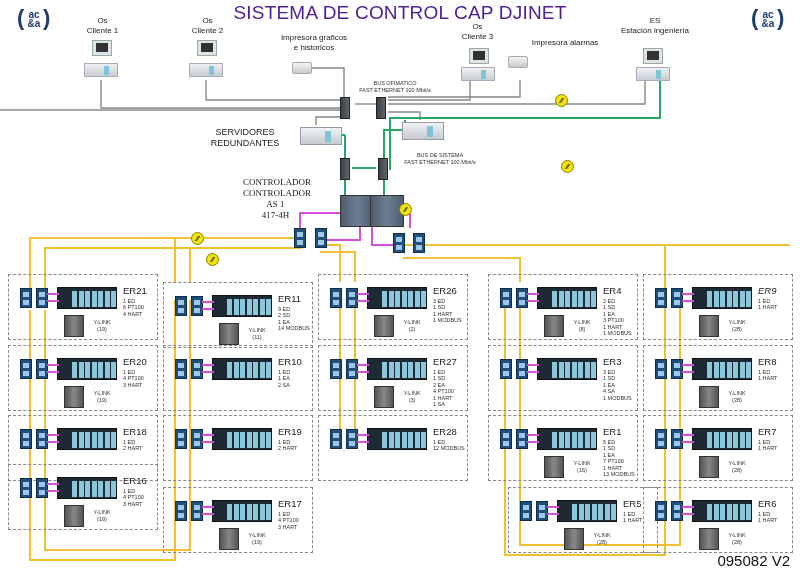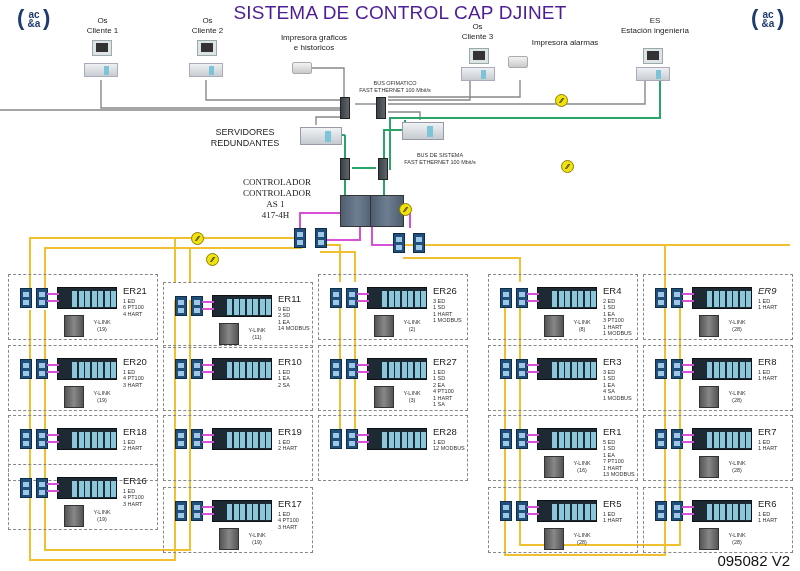--- a/index.html
+++ b/index.html
@@ -557,21 +557,21 @@
         <div>7 PT100</div>
         <div>1 HART</div>
         <div>13 MODBUS</div>
       </div>
       <div class="abs ylink" style="left:55px;top:40px;"></div>
       <div class="abs yl-label" style="left:78px;top:44px;">
         <div>Y-LINK</div>
         <div>(16)</div>
       </div>
     </div>
-    <div class="abs er-box" style="left: 488px; top: 487px; width: 150px; height: 66px;">
+    <div class="abs er-box" style="left: 508px; top: 487px; width: 150px; height: 66px;">
       <div class="abs olm" style="left:11px;top:13px;"></div>
       <div class="abs olm" style="left:27px;top:13px;"></div>
       <div class="abs rack" style="left:48px;top:12px;">
         <span class="slot" style="left:14px;"></span>
         <span class="slot" style="left:20.5px;"></span>
         <span class="slot" style="left:27px;"></span>
         <span class="slot" style="left:33.5px;"></span>
         <span class="slot" style="left:40px;"></span>
         <span class="slot" style="left:46.5px;"></span>
         <span class="slot" style="left:53px;"></span>

